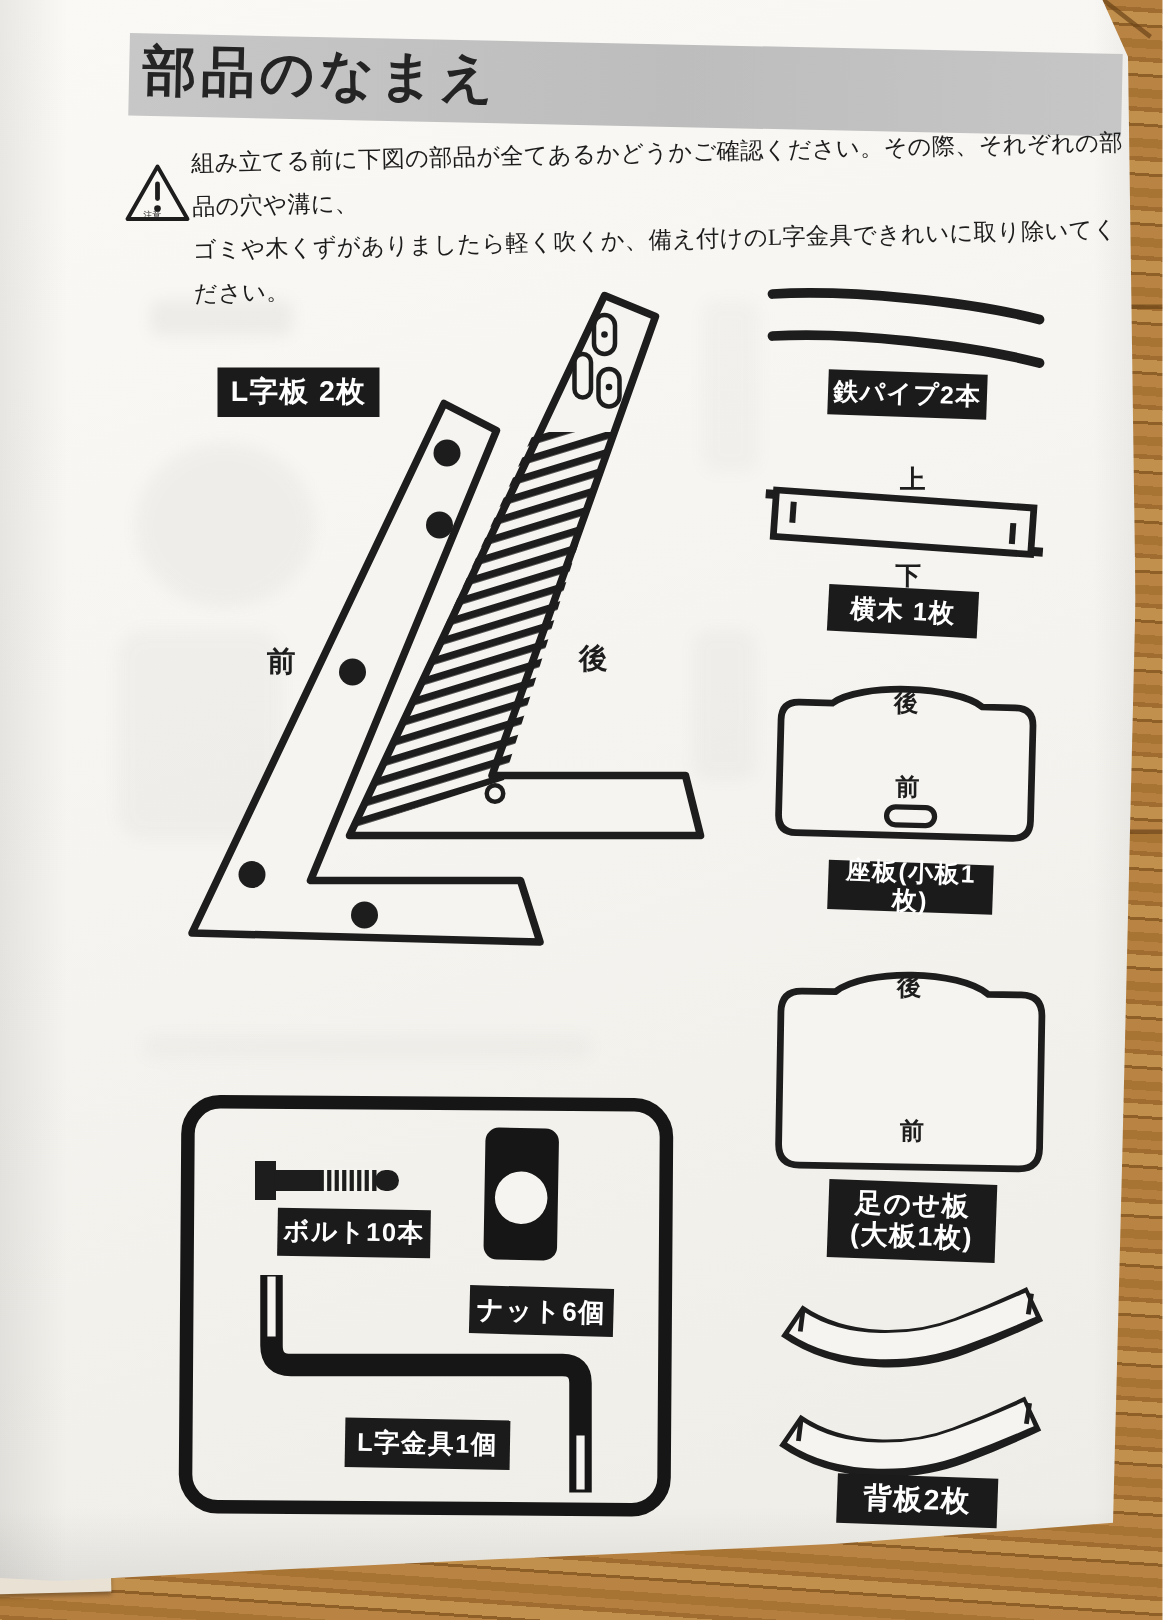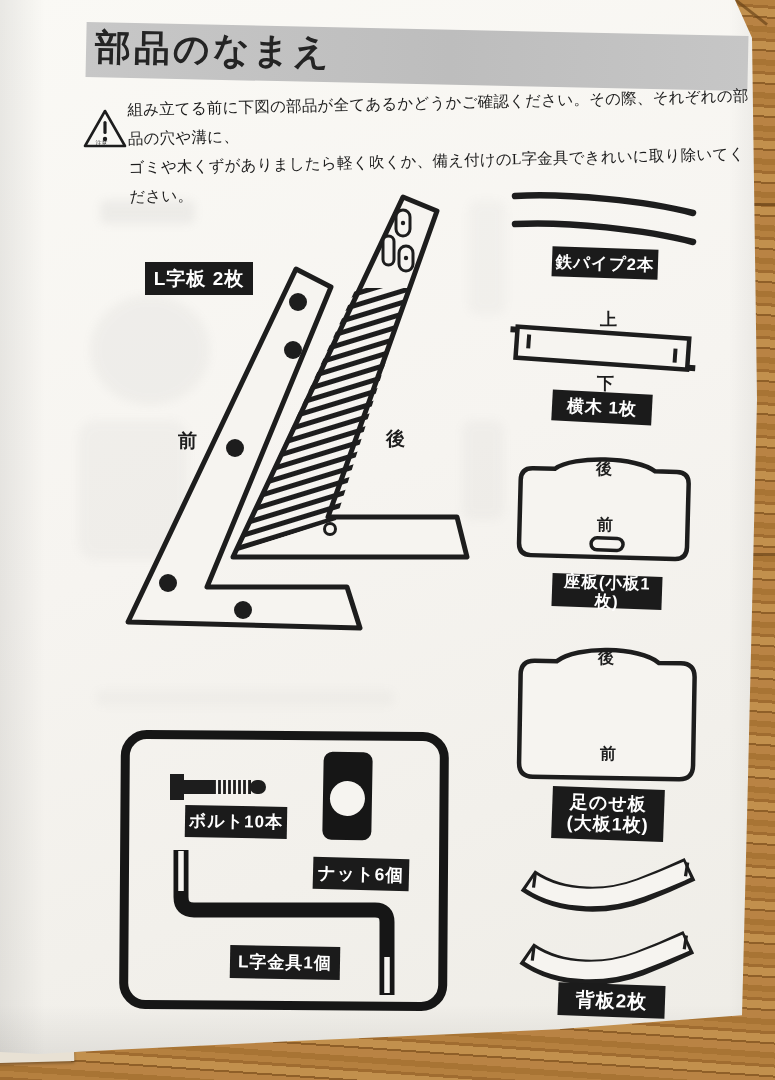--- a/index.html
+++ b/index.html
@@ -75,21 +75,21 @@
     <path d="M23,3 L43,38 L3,38 Z" fill="none" stroke="#1d1d1d" stroke-width="2.6" stroke-linejoin="round"></path>
     <rect x="21.4" y="13" width="3.2" height="13" rx="1.6" fill="#1d1d1d"></rect>
     <circle cx="23" cy="31" r="2.2" fill="#1d1d1d"></circle>
     <text x="13.5" y="37" font-size="6" fill="#1d1d1d">注意</text>
   </svg>
   <div class="warn-text">
     <div>組み立てる前に下図の部品が全てあるかどうかご確認ください。その際、それぞれの部品の穴や溝に、</div>
     <div>ゴミや木くずがありましたら軽く吹くか、備え付けのL字金具できれいに取り除いてください。</div>
   </div>
 
-  <div class="plabel" style="left:145px;top:262px;width:108px;height:33px;font-size:19px;">L字板 2枚</div>
+  <div class="plabel" style="left:145px;top:245px;width:108px;height:33px;font-size:19px;">L字板 2枚</div>
 
   <svg class="diagram" style="left:78px;top:192px;" width="410" height="460" viewBox="0 0 410 460">
     <defs>
       <pattern id="hatch" patternUnits="userSpaceOnUse" width="12" height="11" patternTransform="rotate(-17)">
         <rect x="-2" y="0" width="16" height="5" fill="#1d1d1d"></rect>
       </pattern>
     </defs>
 
     <path d="M325,5 L359,19 L250,325 L379,325 L389,365 L155,365 Z" fill="#f6f4f0" stroke="#1d1d1d" stroke-width="5" stroke-linejoin="round"></path>
     <polygon points="278,96 331,96 258,328 156,361" fill="url(#hatch)"></polygon>

